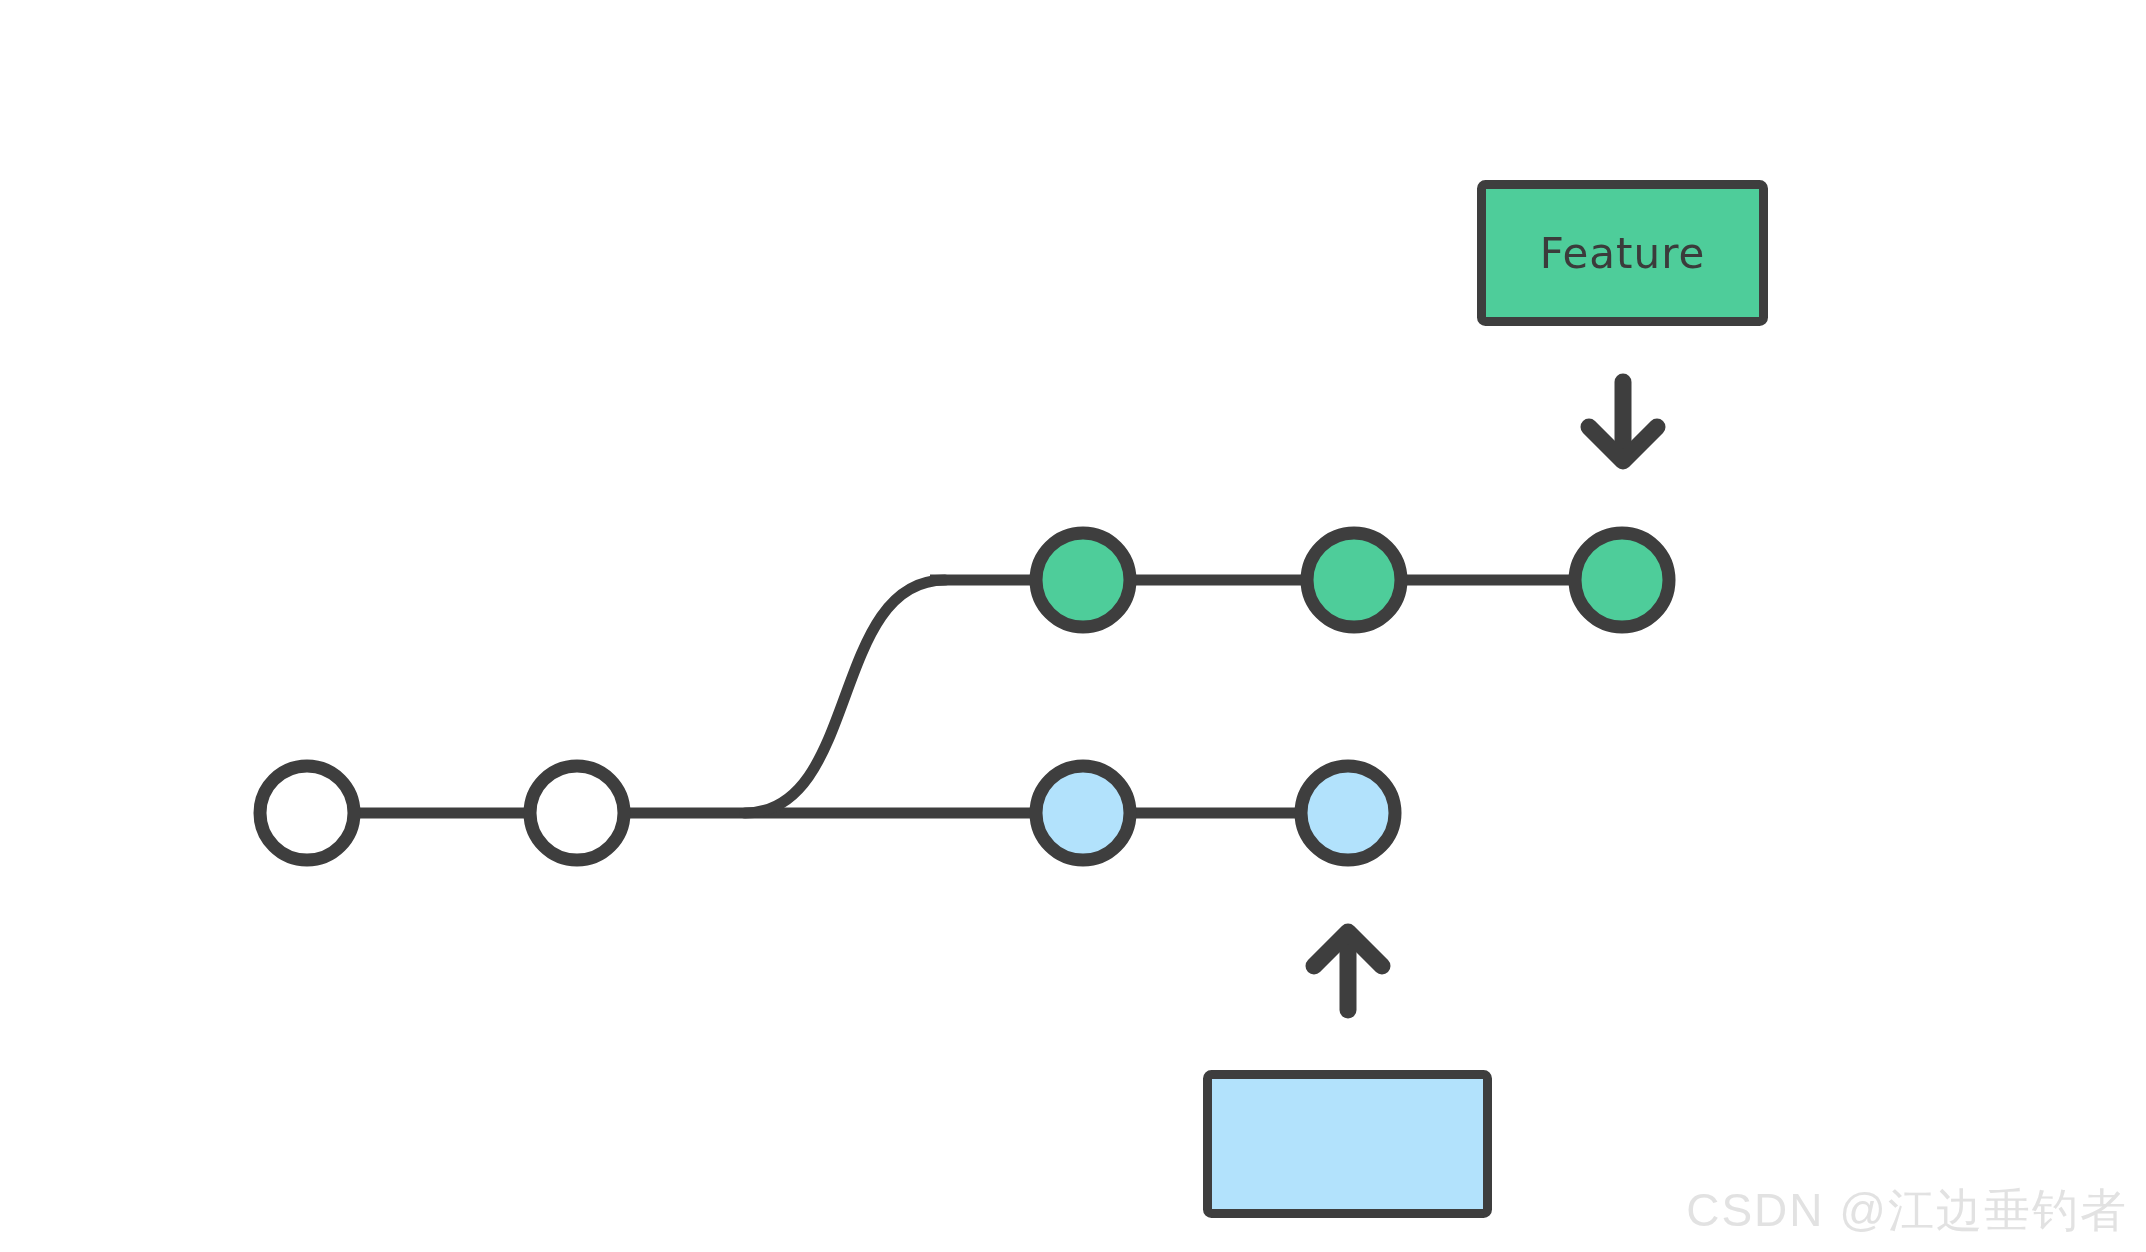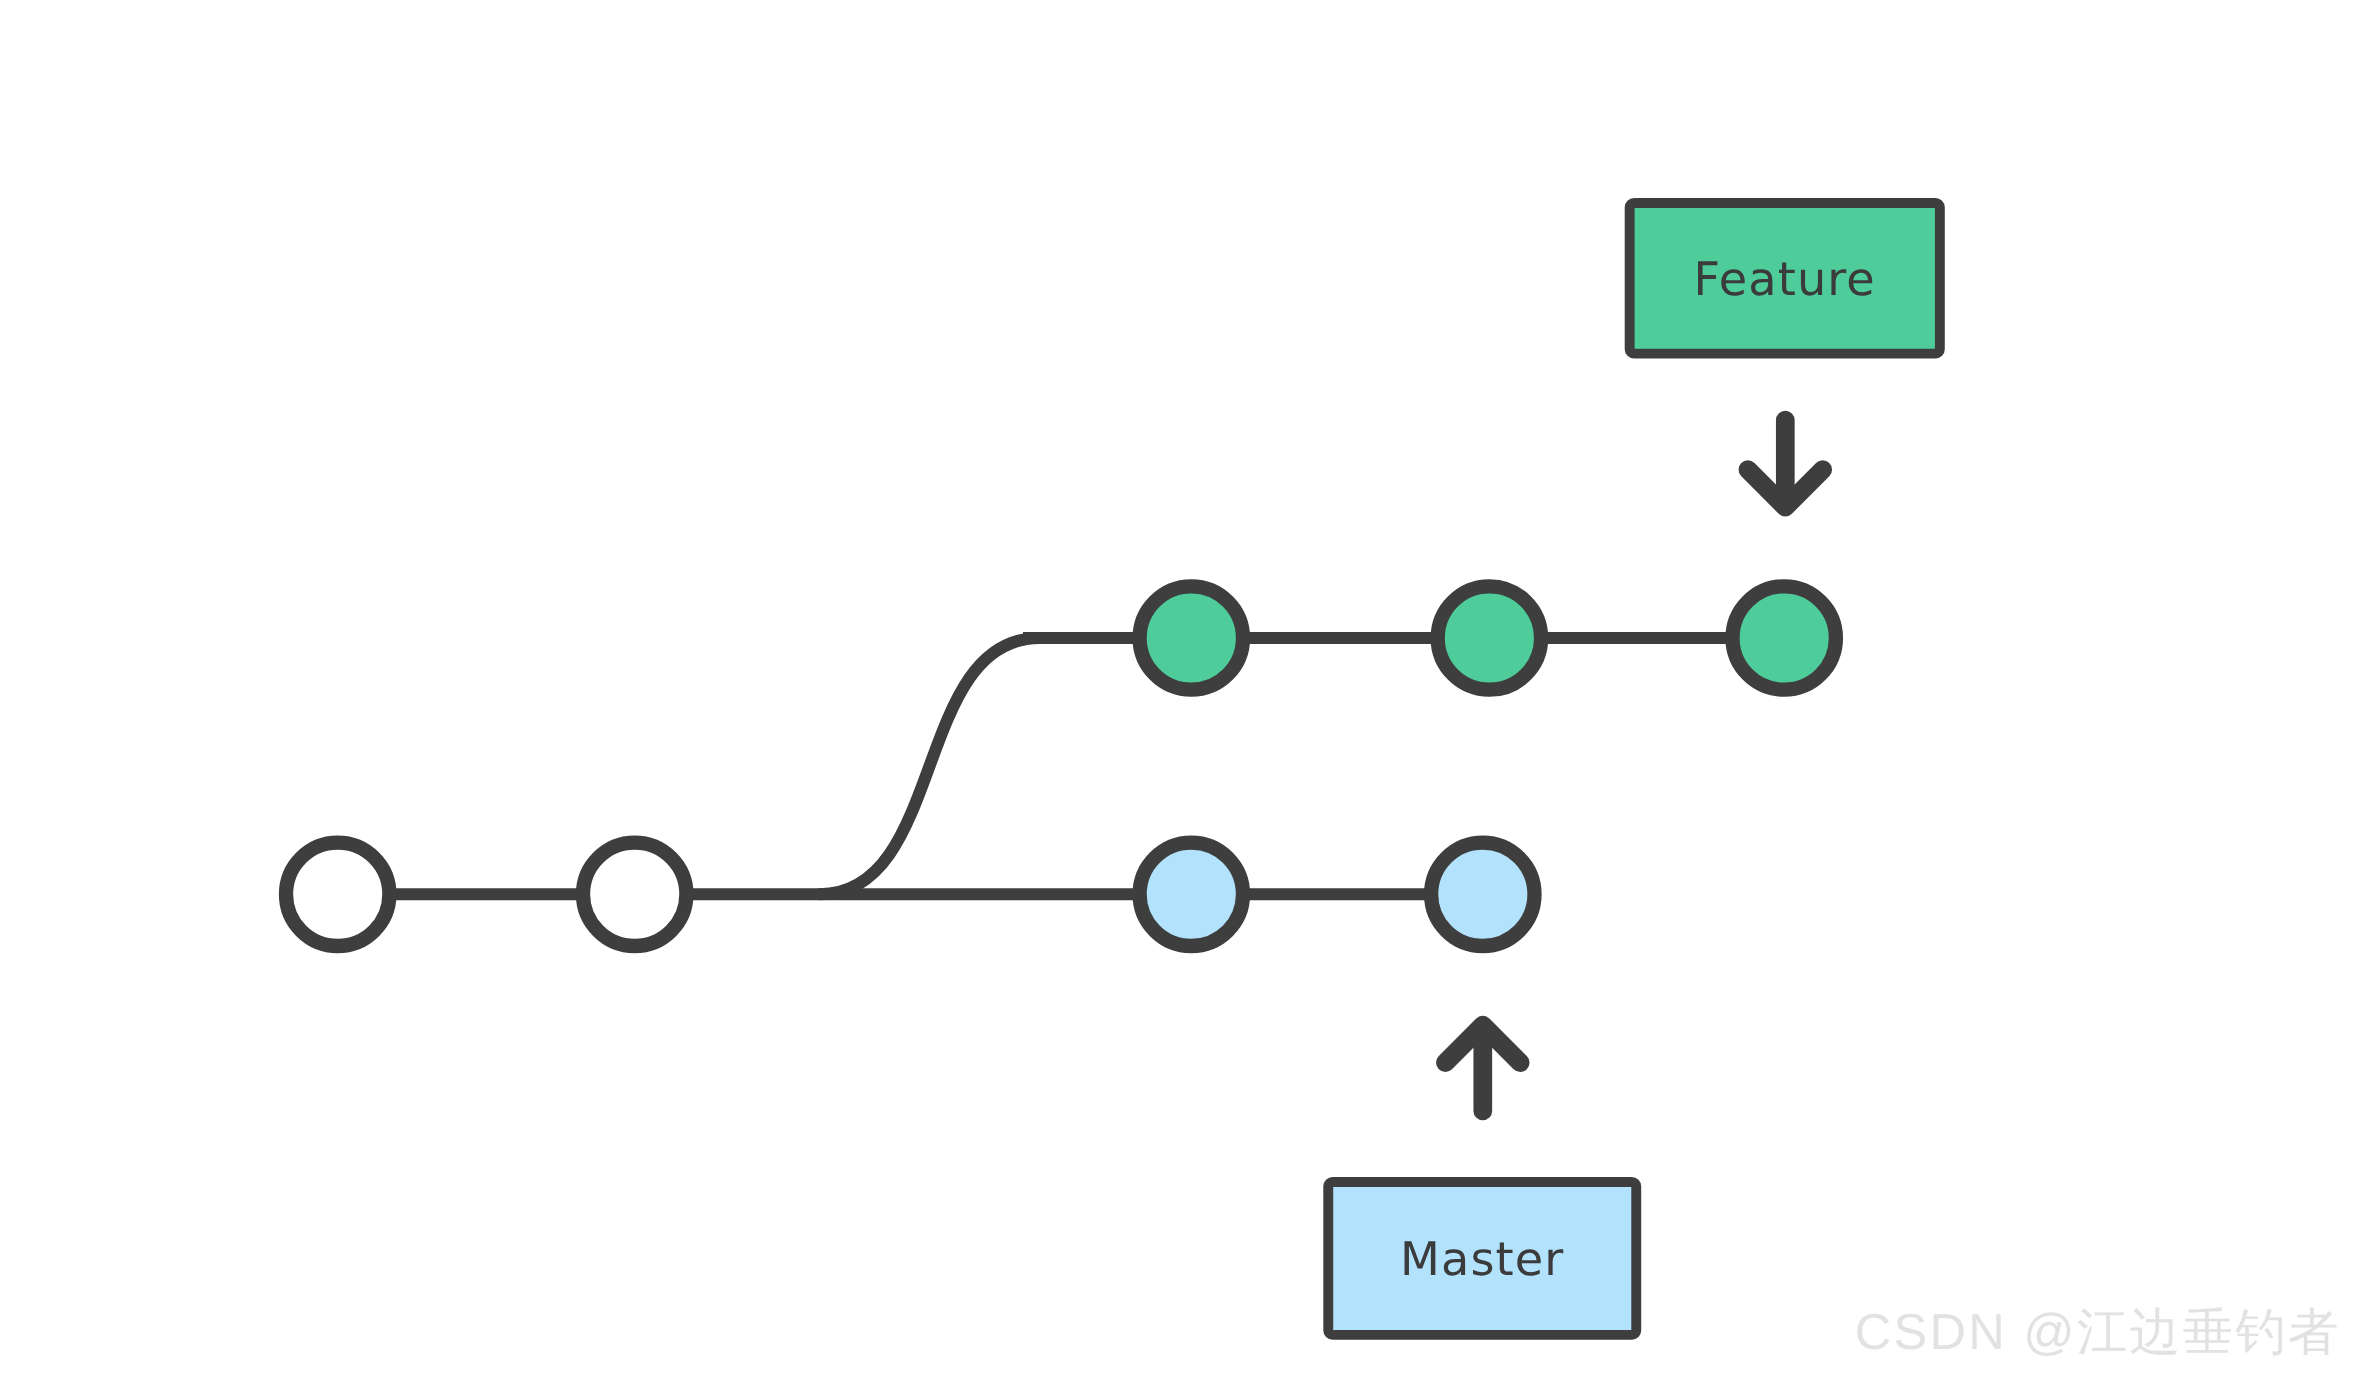--- a/index.html
+++ b/index.html
@@ -101,17 +101,16 @@
 
     <g>
       <line x1="1348" y1="1010" x2="1348" y2="934" stroke="#3e3e3e" stroke-width="17" stroke-linecap="round"></line>
       <polyline points="1314,966 1348,932 1382,966" fill="none" stroke="#3e3e3e" stroke-width="17" stroke-linecap="round" stroke-linejoin="round"></polyline>
     </g>
 
   </svg>
 
   <div id="feature-label" class="box-label">Feature</div>
 
-  <div id="master-label" class="box-label">Master</div>
 
   <div id="watermark">CSDN @江边垂钓者</div>
 
 </div>
 
 </body></html>

